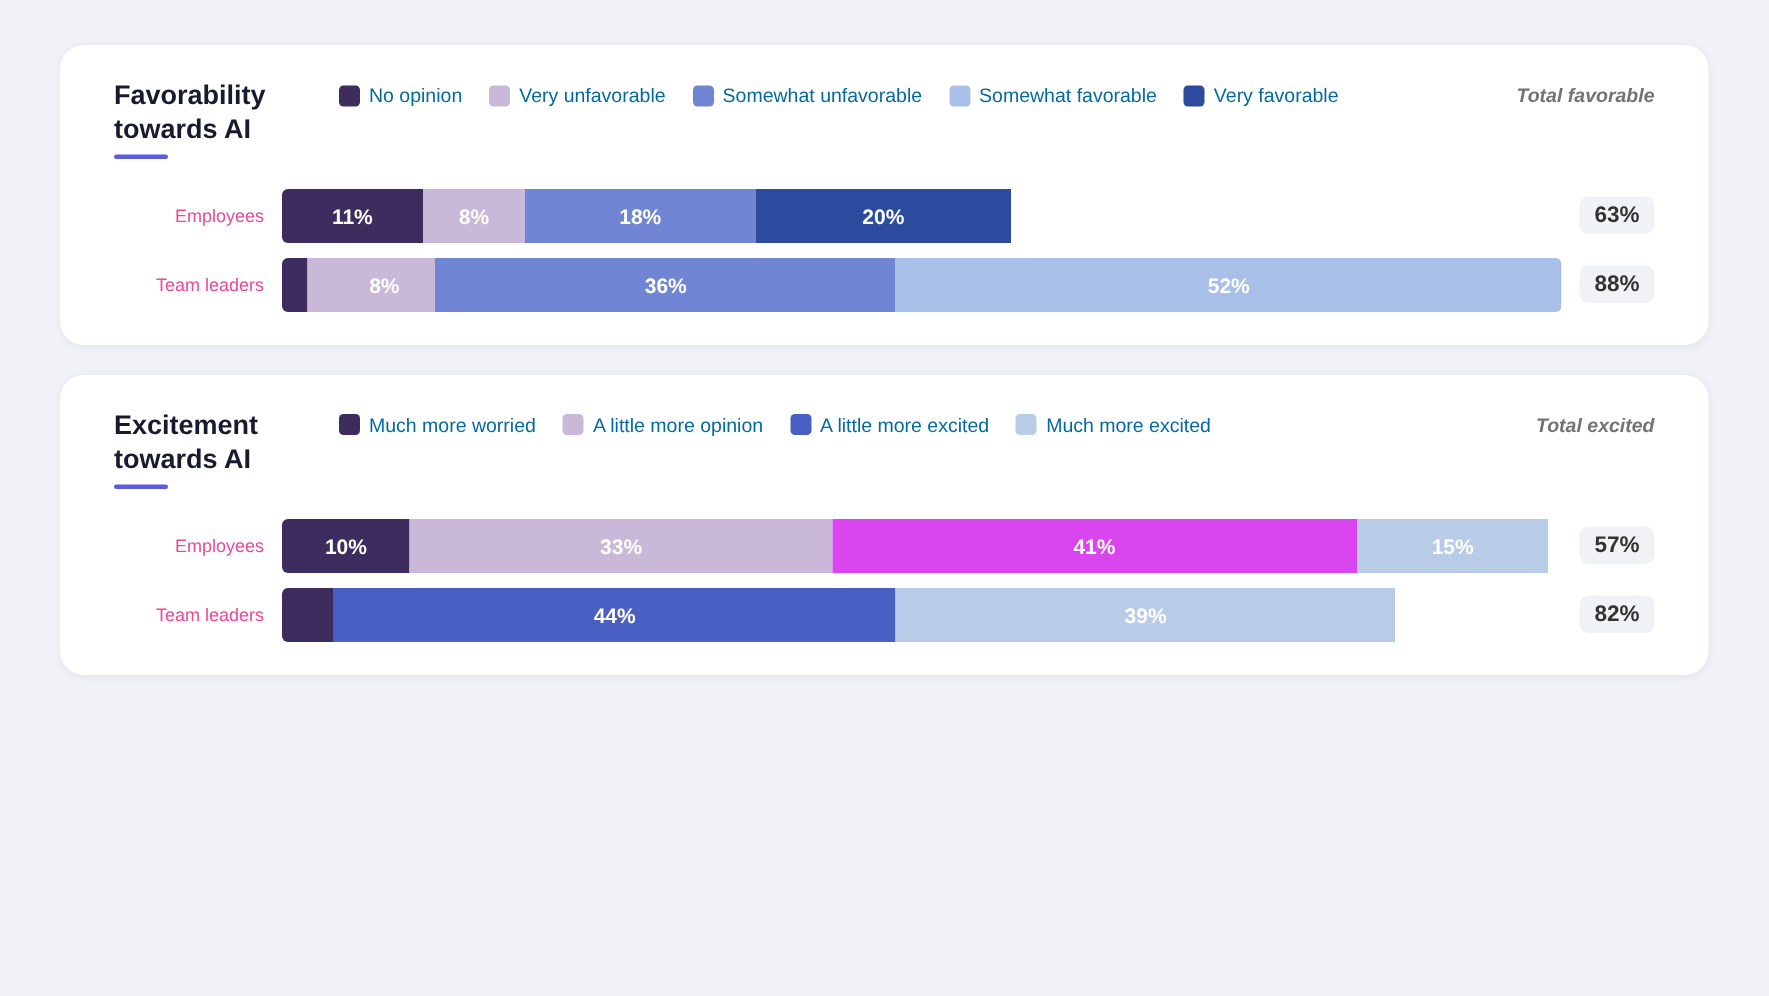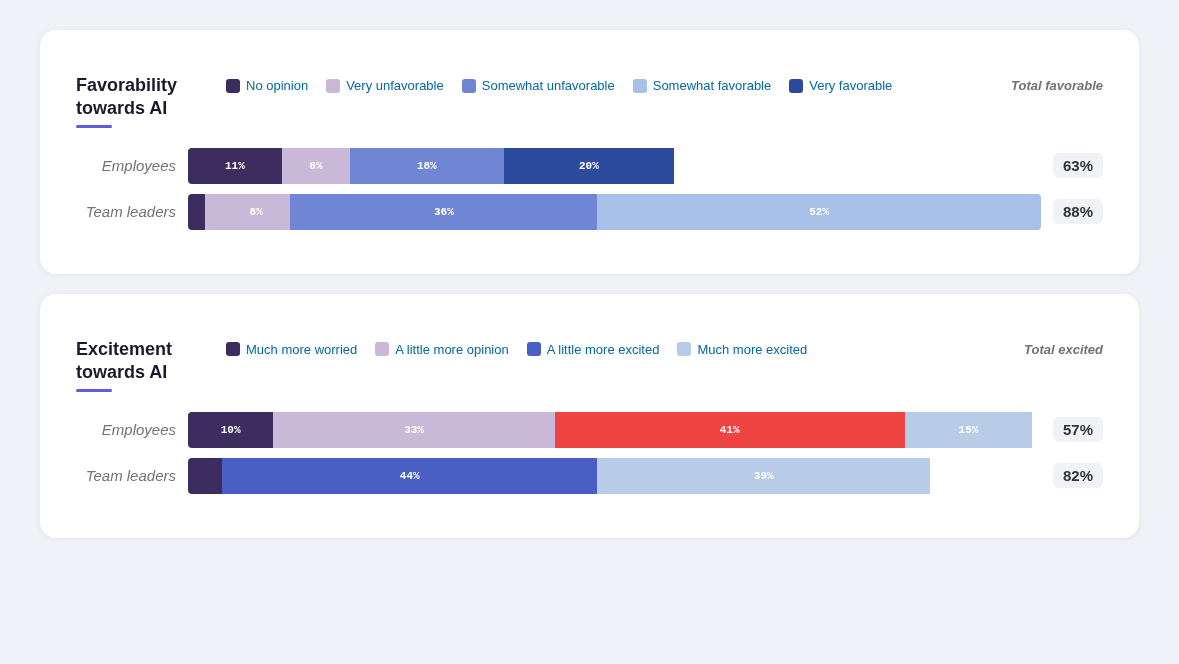--- a/index.html
+++ b/index.html
@@ -10,21 +10,21 @@
       min-height: 664px;
       display: flex;
       flex-direction: column;
       align-items: center;
       padding: 30px 40px;
       gap: 20px;
     }
     .card {
       background: #ffffff;
       border-radius: 16px;
-      padding: 44px 36px;
+      padding: 22px 36px;
       width: 100%;
       box-shadow: 0 1px 6px rgba(0,0,0,0.06);
     }
     .card-header {
       display: flex;
       align-items: flex-start;
       gap: 0;
       margin-bottom: 20px;
     }
     .chart-title {
@@ -76,43 +76,41 @@
       display: flex;
       flex-direction: column;
       gap: 10px;
     }
     .chart-row {
       display: flex;
       align-items: center;
       gap: 12px;
     }
     .row-label {
-      font-size: 15px;
-      font-style: italic;
-      color: #737373;
+      font-size: 12px;
+      color: #ec4899;
       text-align: right;
       min-width: 100px;
       flex-shrink: 0;
     }
     .bar-container {
       flex: 1;
       display: flex;
       height: 36px;
       border-radius: 4px;
       overflow: hidden;
     }
     .bar-segment {
       display: flex;
       align-items: center;
       justify-content: center;
-      font-size: 11px;
+      font-size: 14px;
       font-weight: 600;
       color: #fff;
       height: 100%;
-      font-family: Liberation Mono, monospace;
     }
     .total-value {
       font-size: 15px;
       font-weight: 700;
       color: #333;
       min-width: 50px;
       text-align: center;
       background: #f0f2f5;
       border-radius: 6px;
       padding: 4px 8px;
@@ -201,21 +199,21 @@
         </div>
       </div>
     <div class="total-label">Total excited</div>
   </div>
   <div class="chart-rows" id="exc-rows">
       <div class="chart-row">
         <div class="row-label">Employees</div>
         <div class="bar-container">
           <div class="bar-segment" style="background-color: rgb(61, 44, 94); width: 10%;">10%</div>
           <div class="bar-segment" style="background-color: rgb(201, 184, 216); width: 33%;">33%</div>
-          <div class="bar-segment" style="background-color: #ef4444; width: 41%;">41%</div>
+          <div class="bar-segment" style="background-color: #d946ef; width: 41%;">41%</div>
           <div class="bar-segment" style="background-color: rgb(184, 204, 232); width: 15%;">15%</div>
         </div>
         <div class="total-value">57%</div>
       </div>
       <div class="chart-row">
         <div class="row-label">Team leaders</div>
         <div class="bar-container">
           <div class="bar-segment" style="background-color: rgb(61, 44, 94); width: 4%;"></div>
           <div class="bar-segment" style="background-color: rgb(74, 95, 196); width: 44%;">44%</div>
           <div class="bar-segment" style="background-color: rgb(184, 204, 232); width: 39%;">39%</div>

